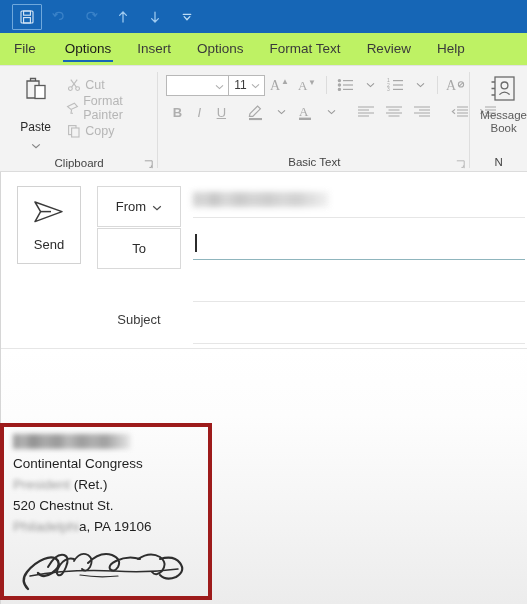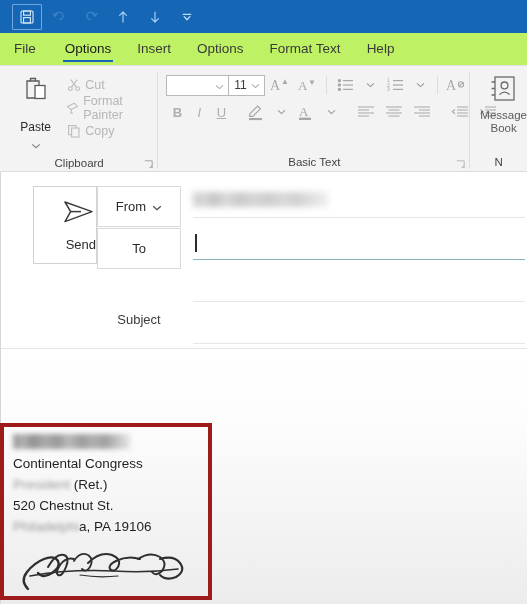--- a/index.html
+++ b/index.html
@@ -175,26 +175,26 @@
 
   
   .compose {
     position: absolute; left: 0; top: 172px;
     width: 527px; height: 176px;
     background: #ffffff;
     border-left: 1px solid #d8d8d8;
   }
   .send-btn {
     position: absolute;
-    left: 32px; top: 14px;
+    left: 16px; top: 14px;
     width: 64px; height: 78px;
     border: 1px solid #d2d2d2;
     background: #fff;
     display: flex; flex-direction: column;
-    align-items: flex-end; justify-content: center;
+    align-items: center; justify-content: center;
   }
   .send-label { font-size: 13px; color: #2b2b2b; margin-top: 8px; }
 
   .field-btn {
     position: absolute;
     left: 96px;
     width: 84px; height: 41px;
     border: 1px solid #d9d9d9;
     background: #fff;
     display: flex; align-items: center; justify-content: center;
@@ -367,20 +367,23 @@
       <span class="tab-underline"></span>
     </div>
     <div class="tab">
       <span>Insert</span>
     </div>
     <div class="tab">
       <span>Options</span>
     </div>
     <div class="tab">
       <span>Format Text</span>
+    </div>
+    <div class="tab">
+      <span>Review</span>
     </div>
     <div class="tab">
       <span>Help</span>
     </div>
   </div>
 
   <div class="ribbon">
     <div class="ribbon-groups">
 
       <div class="rgroup g-clipboard">

